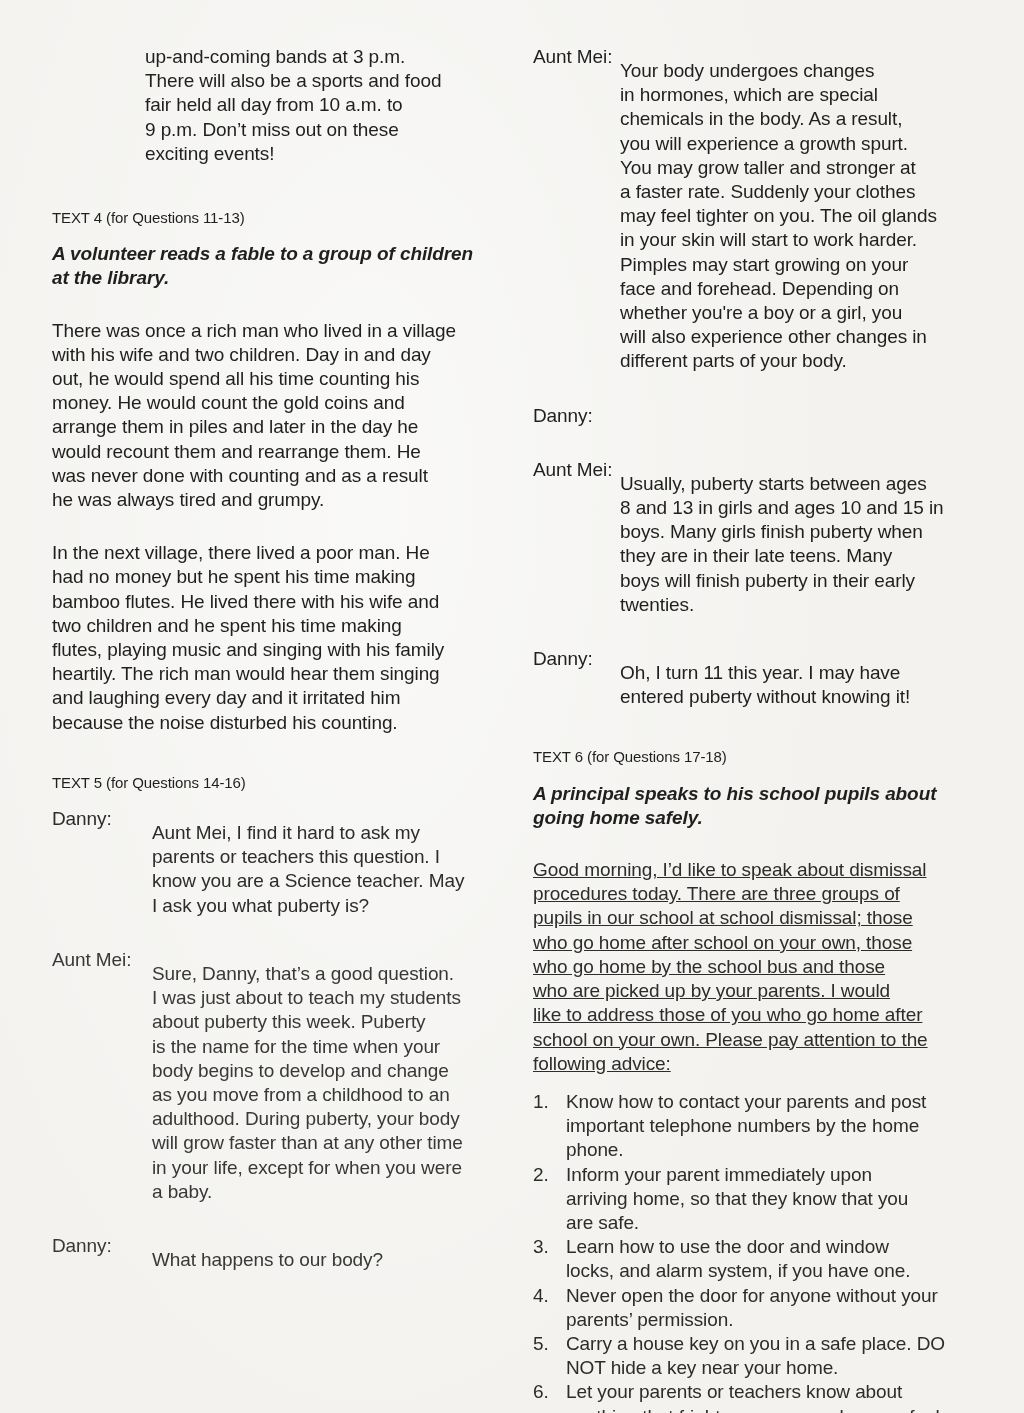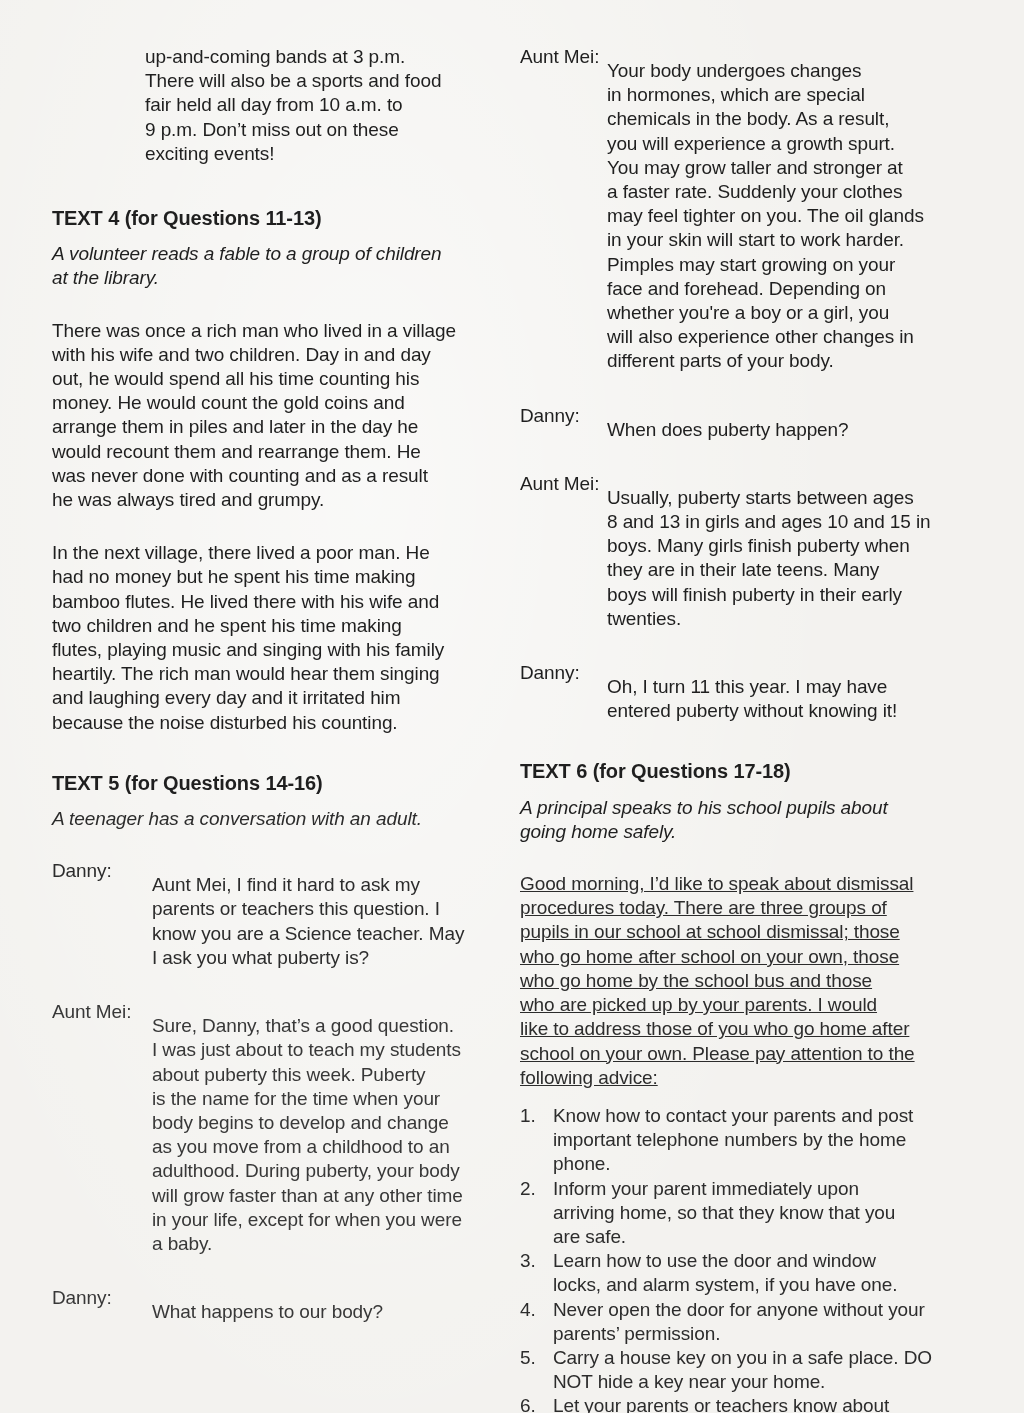--- a/index.html
+++ b/index.html
@@ -7,31 +7,31 @@
     width:1024px; height:1413px;
     background: var(--paper, #f3f2ef);
     font-family: "Liberation Sans", sans-serif;
     color: var(--ink, #1f1f1f);
     overflow:hidden;
   }
   .page {
     box-sizing:border-box;
     width:816px; height:1413px;
     padding:45px 34px 0 52px;
-    display:flex; gap:15px;
+    display:flex; gap:28px;
     background: radial-gradient(ellipse at 45% 35%, rgba(255,255,255,0.55), rgba(255,255,255,0) 75%);
   }
   .col { font-size:19px; line-height:24.2px; letter-spacing:-0.1px; }
   .col-left  { width:453px; flex:0 0 auto; }
   .col-right { width:457px; flex:0 0 auto; }
 
   .block { margin:0 0 29px 0; white-space:pre-line; }
   .cont  { margin-left:93px; margin-bottom:40px; }
-  .heading { font-weight:bold; font-size:20px; margin:36px 0 12px 0; white-space:pre-line; }
-  .intro { font-style:italic; margin:0 0 28px 0; white-space:pre-line; }
+  .heading { font-weight:normal; font-size:15px; margin:36px 0 12px 0; white-space:pre-line; }
+  .intro { font-style:italic; margin:0 0 28px 0; white-space:pre-line;font-weight:bold; }
 
   .dlg { display:flex; margin:0 0 30px 0; }
   .dlg:last-child { margin-bottom:0; }
   .speaker { flex:0 0 auto; }
   .col-left  .speaker { width:100px; }
   .col-right .speaker { width:87px; }
   .dlg-text { flex:1; white-space:pre-line;margin-top:14px; }
 
   .speech { margin-bottom:14px;text-decoration:underline; }
   .advice { margin:0; }
@@ -68,21 +68,20 @@
     <div class="block">In the next village, there lived a poor man. He
 had no money but he spent his time making
 bamboo flutes. He lived there with his wife and
 two children and he spent his time making
 flutes, playing music and singing with his family
 heartily. The rich man would hear them singing
 and laughing every day and it irritated him
 because the noise disturbed his counting.</div>
 
     <div class="heading">TEXT 5 (for Questions 14-16)</div>
-    <div class="intro soft">A teenager has a conversation with an adult.</div>
 
     <div class="dlg soft">
       <span class="speaker">Danny:</span>
       <span class="dlg-text">Aunt Mei, I find it hard to ask my
 parents or teachers this question. I
 know you are a Science teacher. May
 I ask you what puberty is?</span>
     </div>
     <div class="dlg softer">
       <span class="speaker">Aunt Mei:</span>
@@ -115,21 +114,20 @@
 may feel tighter on you. The oil glands
 in your skin will start to work harder.
 Pimples may start growing on your
 face and forehead. Depending on
 whether you're a boy or a girl, you
 will also experience other changes in
 different parts of your body.</span>
     </div>
     <div class="dlg">
       <span class="speaker">Danny:</span>
-      <span class="dlg-text">When does puberty happen?</span>
     </div>
     <div class="dlg">
       <span class="speaker">Aunt Mei:</span>
       <span class="dlg-text">Usually, puberty starts between ages
 8 and 13 in girls and ages 10 and 15 in
 boys. Many girls finish puberty when
 they are in their late teens. Many
 boys will finish puberty in their early
 twenties.</span>
     </div>

